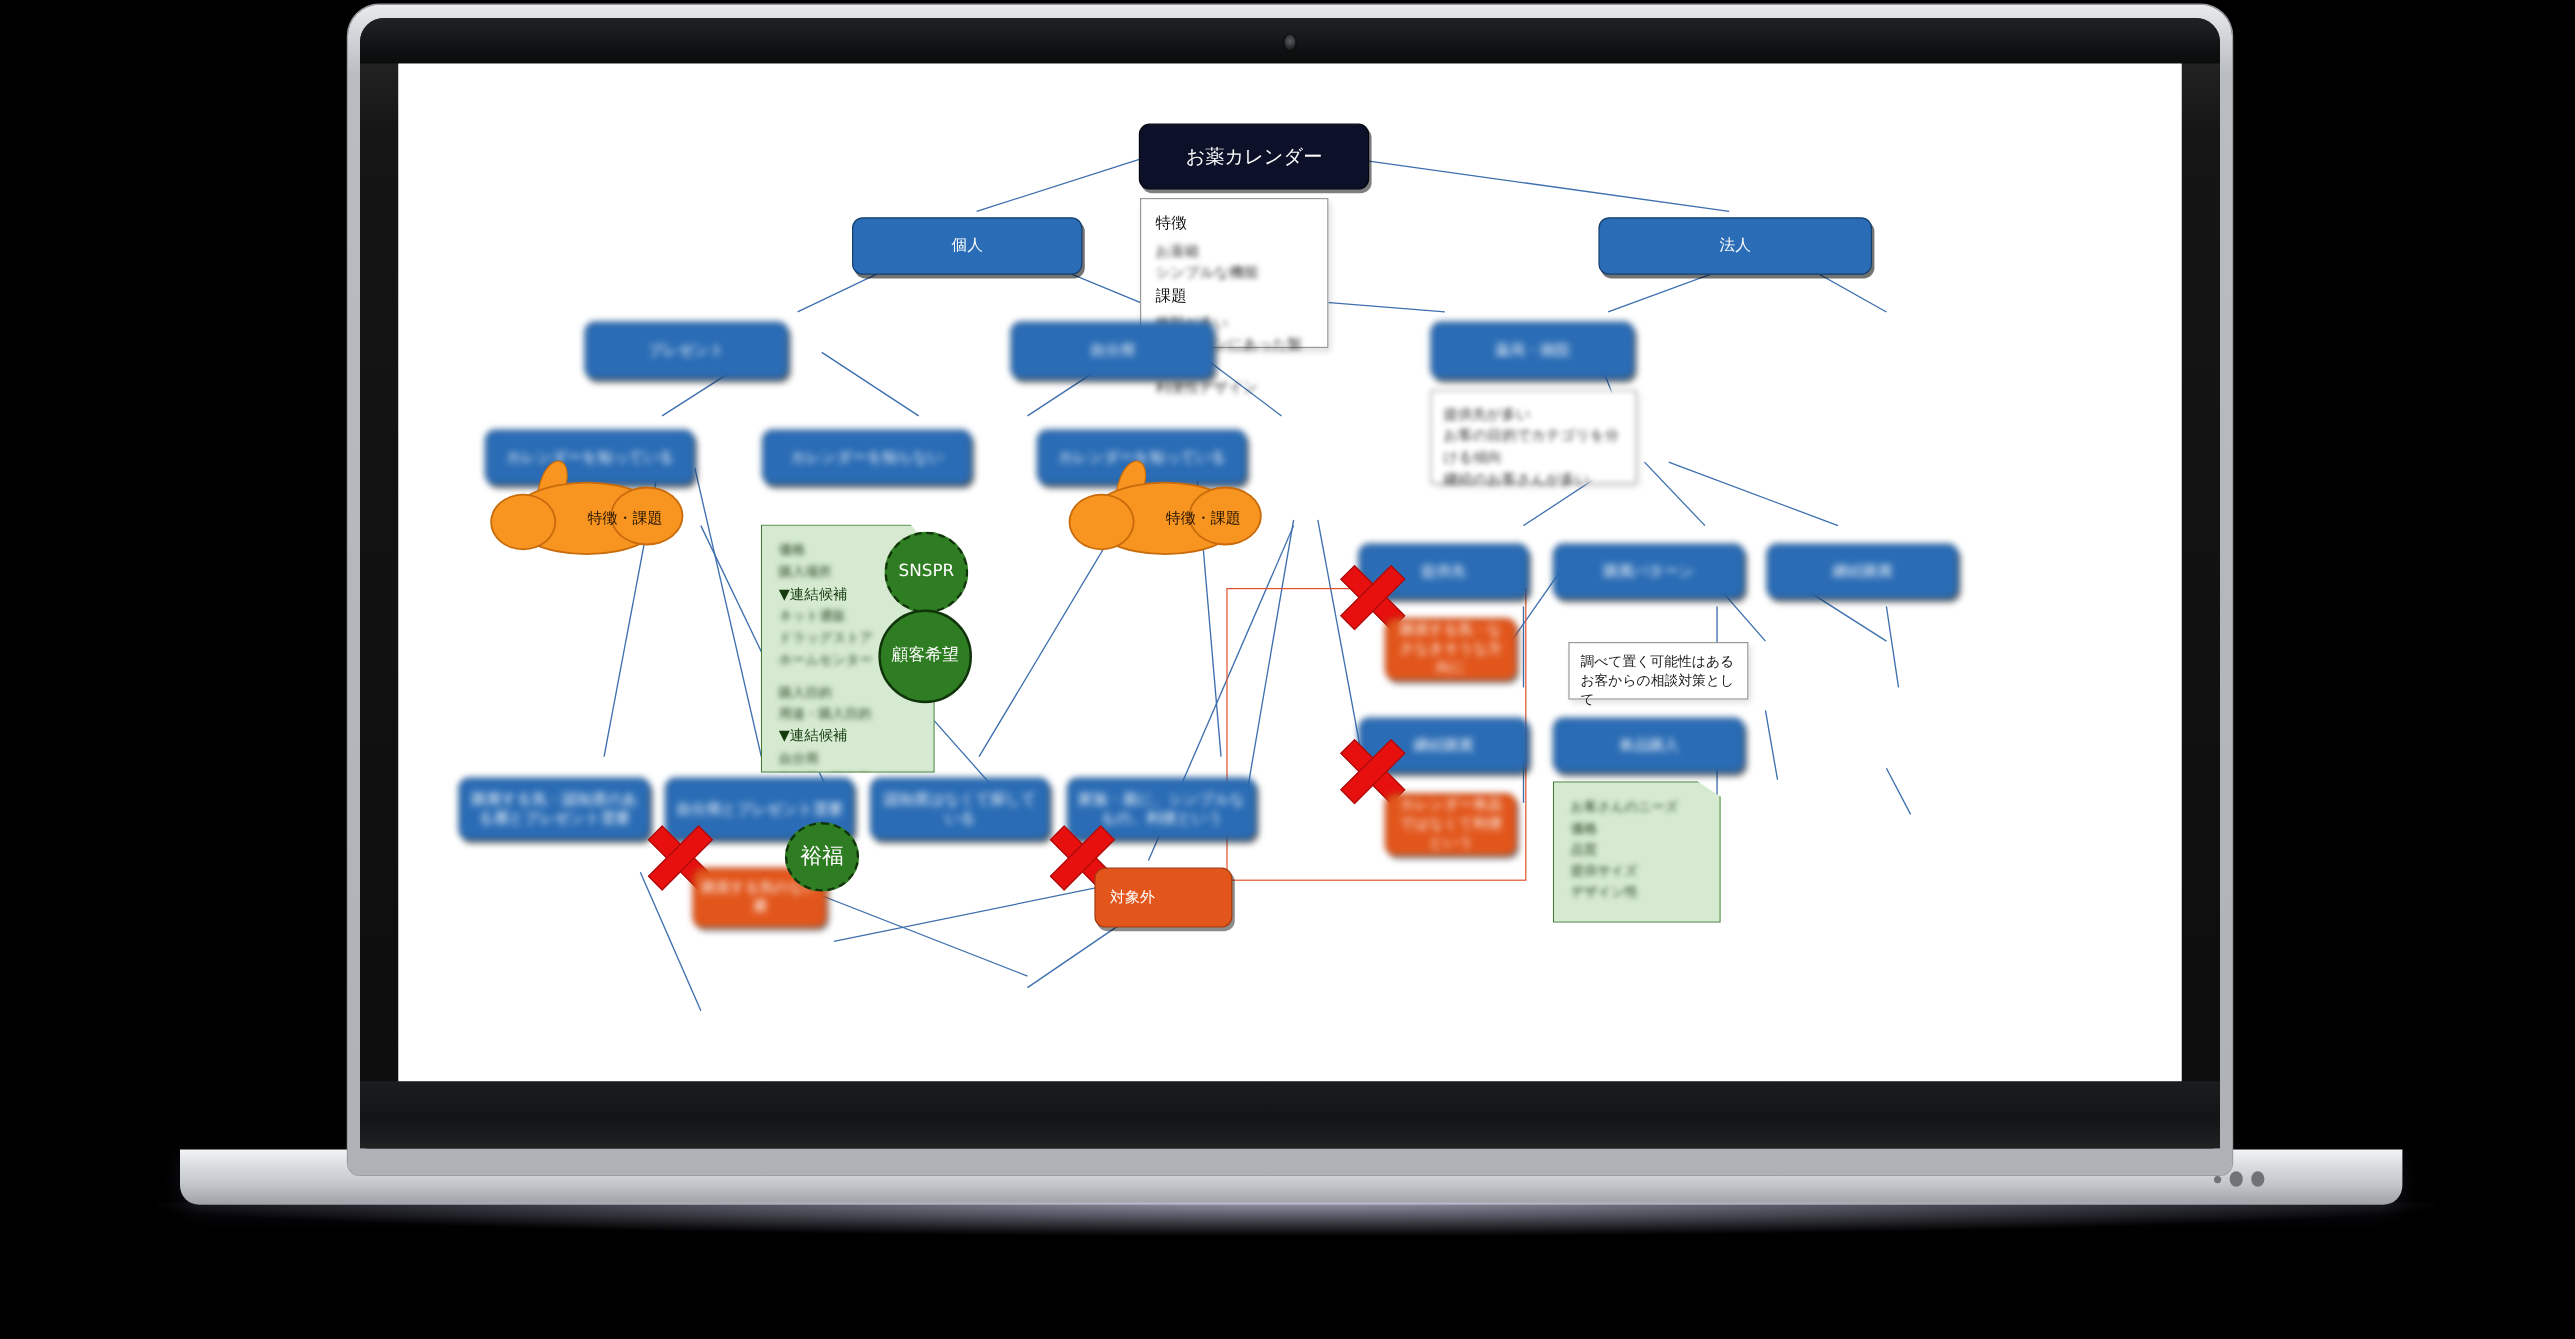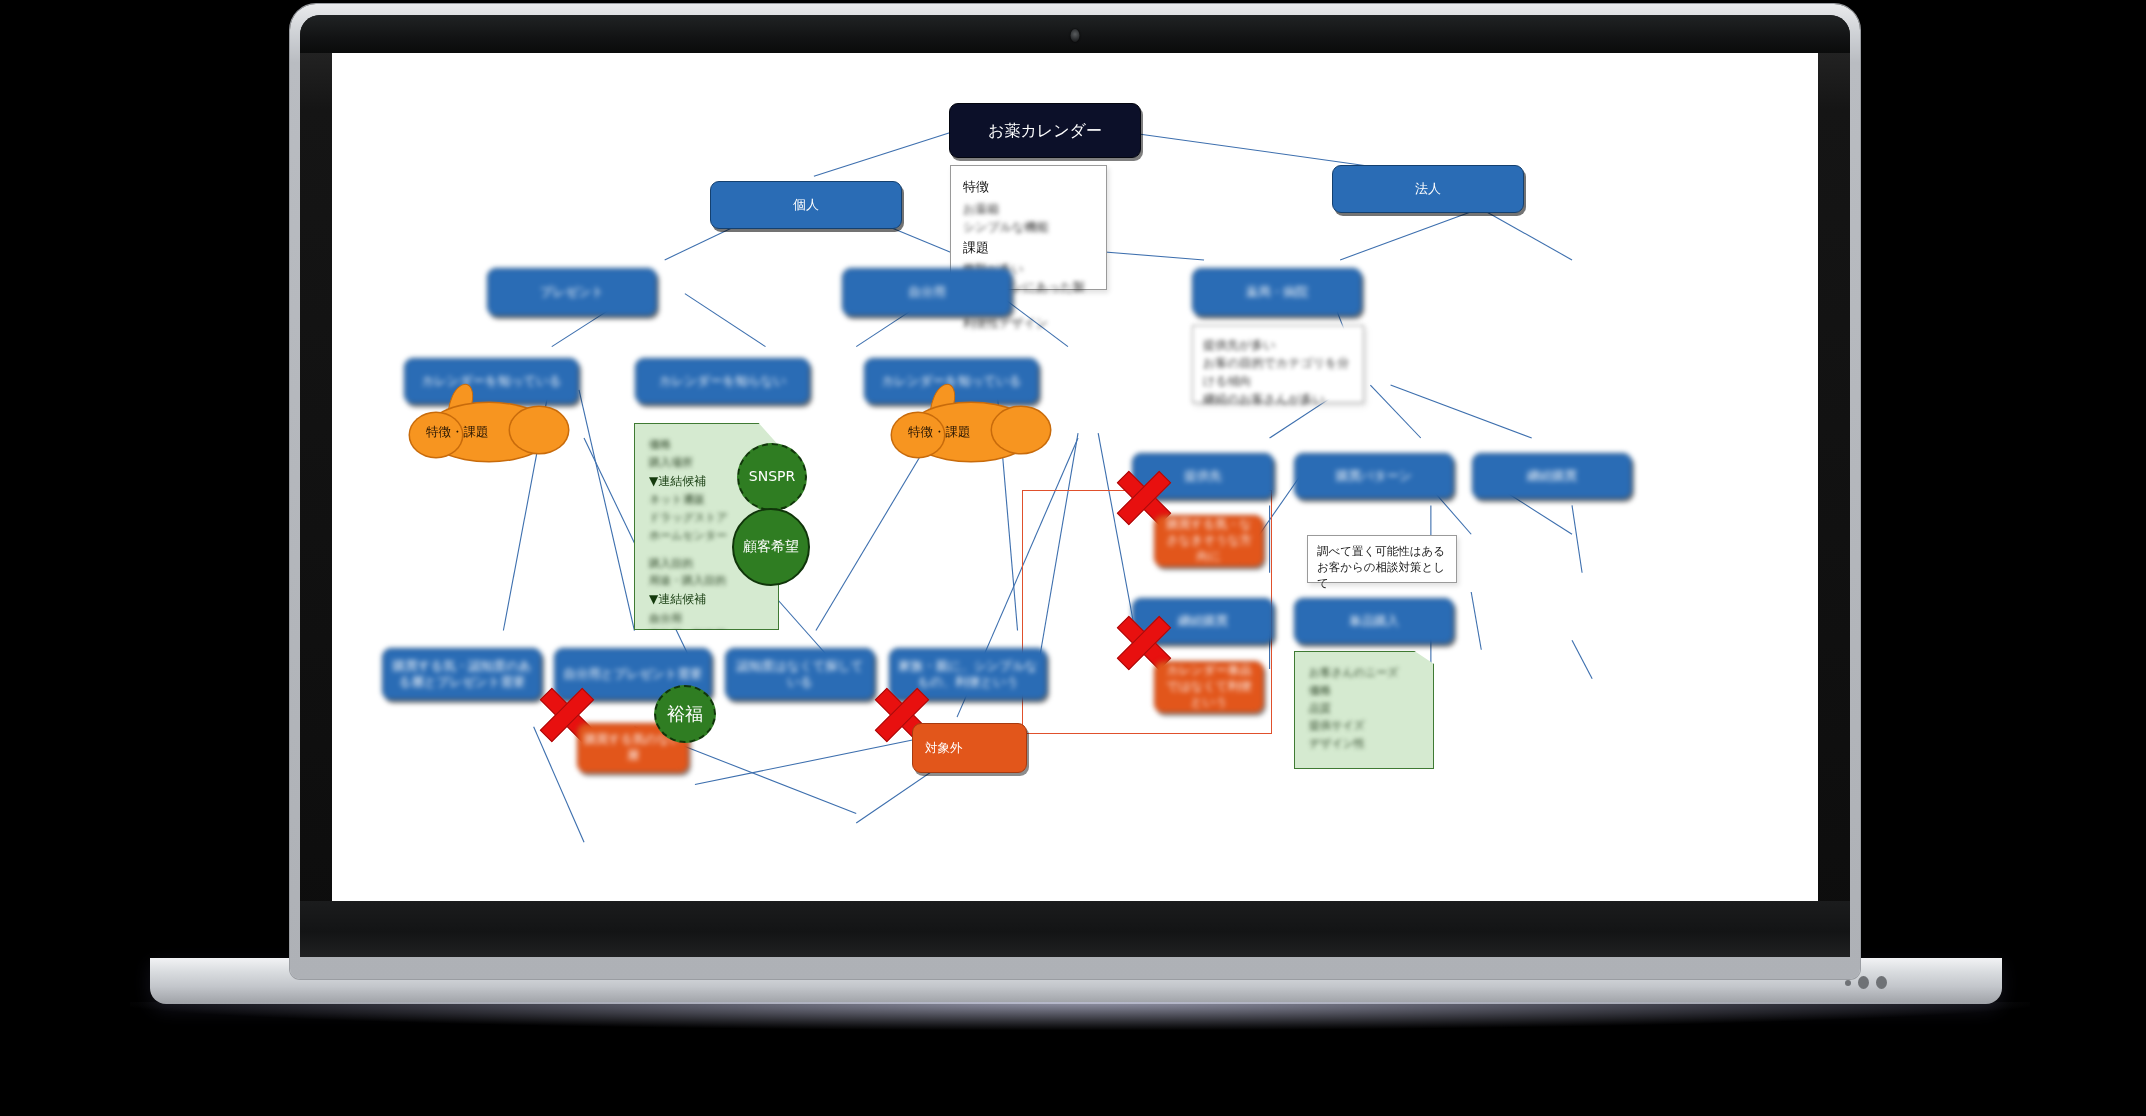--- a/index.html
+++ b/index.html
@@ -118,21 +118,21 @@
     line-height:1.62;
   }
   .greenpanel.clip { clip-path: polygon(0 0, 86% 0, 100% 11%, 100% 100%, 0 100%); }
   .greenpanel .hd { color:#143a0d; font-size:12px; }
 
   .cloud {
     position:absolute;
     width:126px; height:58px;
     background:#f79520;
     border-radius:50%;
-    display:flex; align-items:center; justify-content:flex-start;
+    display:flex; align-items:center; justify-content:flex-end;
     color:#231303; font-size:12.5px; white-space:nowrap;
     box-shadow: 0 0 0 1.5px #c86b0b;
   }
   .cloud:before, .cloud:after {
     content:""; position:absolute; background:#f79520; border-radius:50%;
     box-shadow: 0 0 0 1.5px #c86b0b;
   }
   .cloud:before { width:52px; height:44px; left:-16px; top:10px; }
   .cloud:after  { width:58px; height:46px; right:-16px; top:4px; }
   .cloud span { position:relative; z-index:3; }
@@ -253,21 +253,21 @@
             <div class="hd">課題</div>
             <div class="blur-sm">
               <div class="li">種類が多い</div>
               <div class="li">利用シーンにあった製品</div>
               <div class="li">利便性デザイン</div>
             </div>
           </div>
 
           <div class="node blue" style="left:378px; top:128px; width:192px; height:48px; font-size:13px;">個人</div>
 
-          <div class="node blue" style="left:1000px; top:112px; width:192px; height:48px; font-size:13px;">法人</div>
+          <div class="node blue" style="left:1000px; top:128px; width:228px; height:48px; font-size:13px;">法人</div>
 
           <div class="node blue blur1" style="left:155px; top:215px; width:170px; height:48px;">プレゼント</div>
           <div class="node blue blur1" style="left:510px; top:215px; width:170px; height:48px;">自分用</div>
           <div class="node blue blur1" style="left:860px; top:215px; width:170px; height:48px;">薬局・病院</div>
 
           <div class="notebox blur-sm" style="left:860px; top:272px; width:172px; height:78px; padding:10px;">
             <div class="li">提供先が多い</div>
             <div class="li">お客の目的でカテゴリを分ける傾向</div>
             <div class="li">継続のお客さんが多い</div>
           </div>
@@ -279,21 +279,21 @@
           <div class="cloud-tail" style="left:118px; top:330px;"></div>
           <div class="cloud" style="left:94px; top:350px;">
             <span>特徴・課題</span>
           </div>
 
           <div class="cloud-tail" style="left:600px; top:330px;"></div>
           <div class="cloud" style="left:576px; top:350px;">
             <span>特徴・課題</span>
           </div>
 
-          <div class="greenpanel clip" style="left:302px; top:370px; width:145px; height:207px;">
+          <div class="greenpanel clip" style="left:302px; top:384px; width:145px; height:207px;">
             <div class="blur-sm">価格</div>
             <div class="blur-sm">購入場所</div>
             <div class="hd">▼連結候補</div>
             <div class="blur-sm">ネット通販</div>
             <div class="blur-sm">ドラッグストア</div>
             <div class="blur-sm">ホームセンター</div>
             <div style="height:10px;"></div>
             <div class="blur-sm">購入目的</div>
             <div class="blur-sm">用途・購入目的</div>
             <div class="hd">▼連結候補</div>

